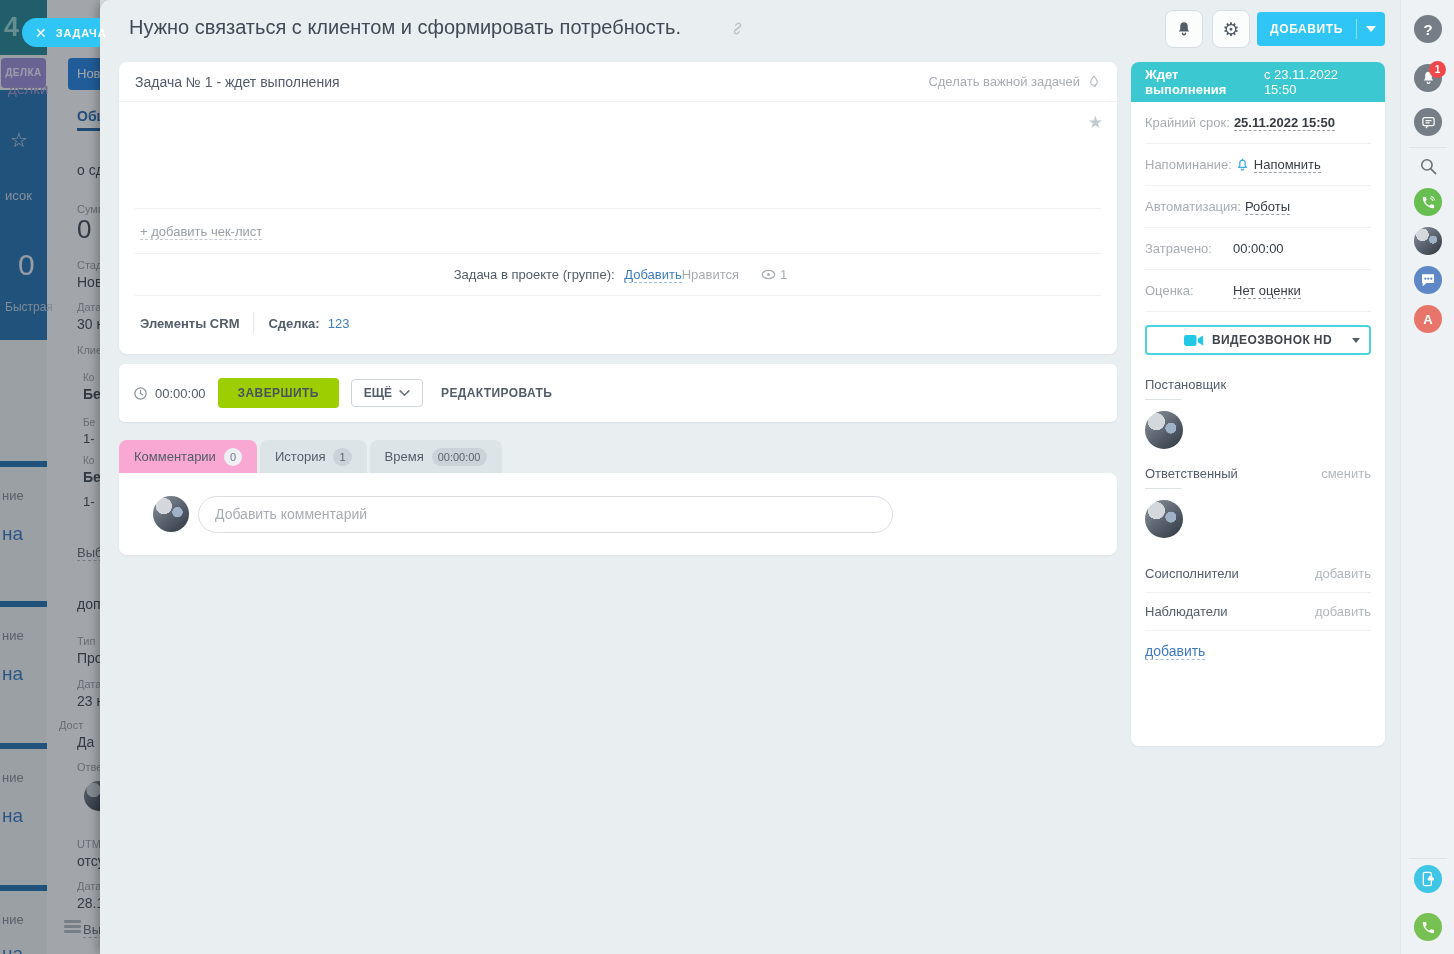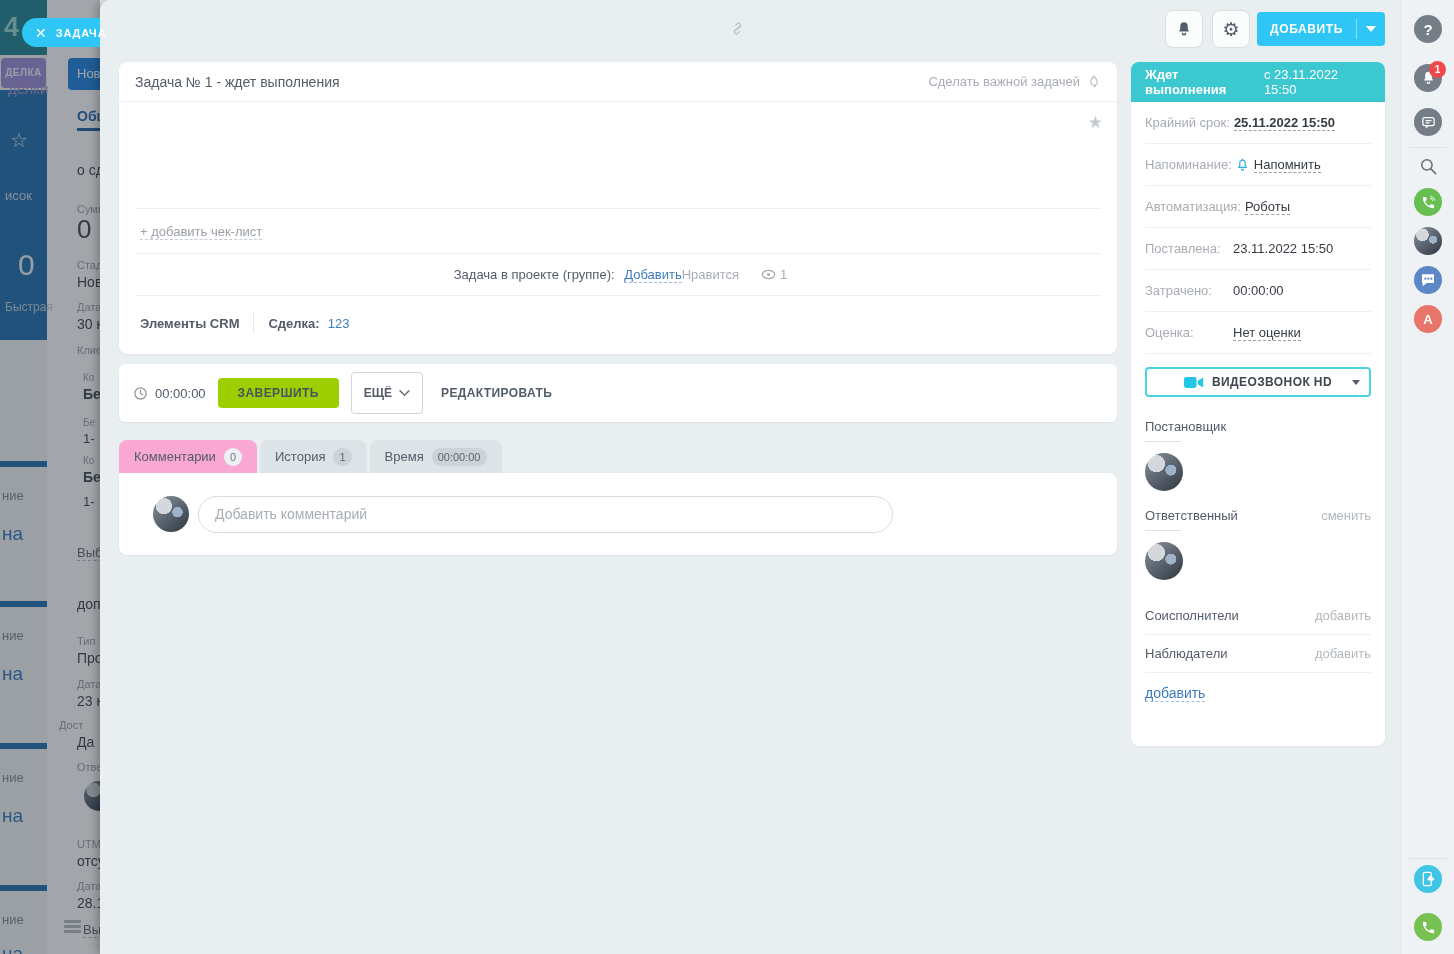--- a/index.html
+++ b/index.html
@@ -83,21 +83,21 @@
   .vdiv { width:1px; height:22px; background:#e3e8eb; }
   .crm-deal-lbl { font-size:13px; font-weight:bold; color:#535c69; }
   .crm-deal-val { font-size:13px; color:#3e7bbf; cursor:pointer; }
 
   
   .action-bar { position:absolute; left:19px; top:364px; width:998px; height:58px; border-radius:6px;
     display:flex; align-items:center; padding:0 14px; gap:12px; }
   .timer { display:flex; align-items:center; gap:7px; font-size:13px; color:#535c69; }
   .btn-green { height:30px; padding:0 20px; background:#9dcf00; border:none; border-radius:4px;
     color:#4a5361; font-size:12px; font-weight:bold; letter-spacing:.4px; cursor:pointer; }
-  .btn-more { height:42px; padding:0 12px; background:#fff; border:1px solid #cfd4d9; border-radius:4px;
+  .btn-more { height:28px; padding:0 12px; background:#fff; border:1px solid #cfd4d9; border-radius:4px;
     display:flex; align-items:center; gap:7px; color:#535c69; font-size:12px; font-weight:bold; cursor:pointer; }
   .btn-edit { background:none; border:none; color:#535c69; font-size:12px; font-weight:bold; letter-spacing:.4px; margin-left:6px; cursor:pointer; }
 
   
   .tabs { position:absolute; left:19px; top:440px; display:flex; gap:3px; }
   .tab { height:33px; display:flex; align-items:center; gap:8px; padding:0 15px; font-size:13px; color:#535c69;
     background:#dde4e8; border-radius:8px 8px 0 0; cursor:pointer; }
   .tab.active { background:#f9a8d4; }
   .tab-badge { background:#ccd3d8; border-radius:9px; min-width:18px; height:18px; padding:0 6px;
     font-size:11px; color:#5d656d; display:flex; align-items:center; justify-content:center; }
@@ -218,20 +218,21 @@
   <div class="bd-overlay"></div>
 </div>
 
 <div class="slider">
   <div class="close-chip">
     <span class="x">✕</span>
     <span class="lbl">ЗАДАЧА</span>
   </div>
 
   <div class="topbar">
+    <div class="page-title">Нужно связаться с клиентом и сформировать потребность.</div>
     <span class="title-link-icon">
       <svg width="15" height="15" viewBox="0 0 24 24" fill="none" stroke="#aab0b6" stroke-width="2" stroke-linecap="round">
           <path d="M9 15l6-6"></path>
           <path d="M10.5 12.5l-2.3 2.3a3.2 3.2 0 104.5 4.5l2.3-2.3"></path>
           <path d="M13.5 11.5l2.3-2.3a3.2 3.2 0 10-4.5-4.5L9 7"></path>
         </svg>
     </span>
     <div class="icon-btn btn-bell">
       <svg width="18" height="18" viewBox="0 0 24 24">
           <path d="M12 3c-3 0-5 2.2-5 5v4l-1.7 3.2h13.4L17 12V8c0-2.8-2-5-5-5z" fill="#535c69"></path>
@@ -351,24 +352,20 @@
               <path d="M12 2v2" stroke="#3caee8" stroke-width="2.4" stroke-linecap="round"></path>
             </svg>
           <span class="fval dash">Напомнить</span>
         </span>
       </div>
       <div class="frow">
         <span class="flabel">Автоматизация:</span>
         <span class="fval dash">Роботы</span>
       </div>
       <div class="frow">
-        <span class="flabel">Поставлена:</span>
-        <span class="fval">23.11.2022 15:50</span>
-      </div>
-      <div class="frow">
         <span class="flabel">Затрачено:</span>
         <span class="fval">00:00:00</span>
       </div>
       <div class="frow">
         <span class="flabel">Оценка:</span>
         <span class="fval dash">Нет оценки</span>
       </div>
     </div>
     <div class="video-btn">
       <svg width="20" height="13" viewBox="0 0 24 15">

